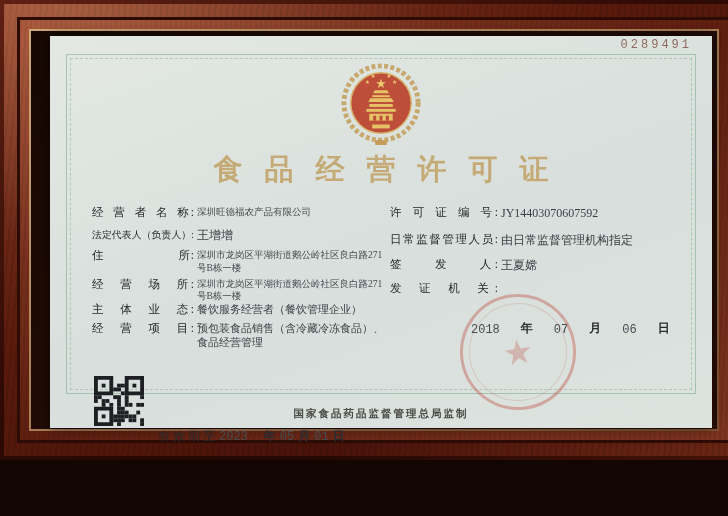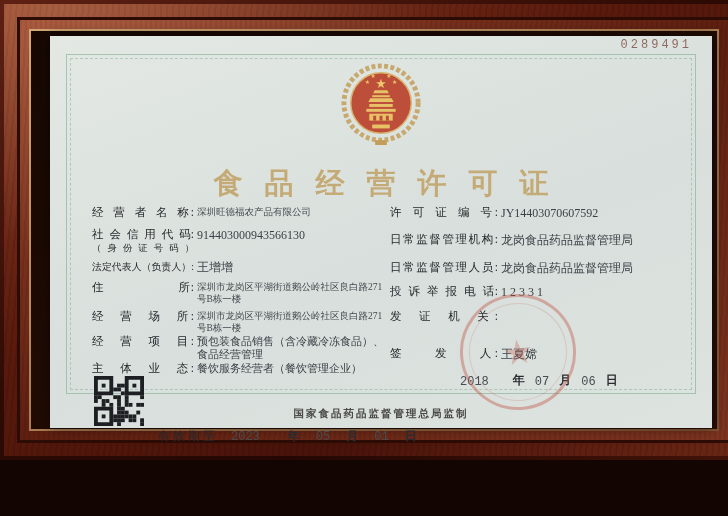--- a/index.html
+++ b/index.html
@@ -28,21 +28,21 @@
            border:1px dashed rgba(118,168,138,.45);}
 
   .serial{position:absolute;top:2px;right:20px;color:#7d4a40;opacity:.8;
           font-family:"Liberation Mono","DejaVu Sans Mono",monospace;
           font-size:12px;letter-spacing:3px;}
 
   .emblem{position:absolute;left:50%;top:24px;width:82px;height:88px;margin-left:-41px;opacity:.95;}
 
   .title{position:absolute;top:114px;left:0;width:100%;text-align:center;
          font-size:29px;font-weight:bold;color:#c3aa76;letter-spacing:22px;
-         text-indent:22px;text-shadow:0 0 1px rgba(255,255,255,.35);margin-top:14px;}
+         text-indent:22px;text-shadow:0 0 1px rgba(255,255,255,.35);}
 
   .col{position:absolute;}
   .col-left{left:42px;top:170px;width:296px;}
   .col-right{left:340px;top:170px;width:276px;}
   .row{display:flex;align-items:flex-start;}
   .lbl{flex-shrink:0;font-weight:normal;color:#26282c;font-size:11.5px;line-height:1.2;
        text-align:justify;text-align-last:justify;}
   .col-left .lbl{width:102px;}
   .col-right .lbl{width:108px;}
   .lbl.sm-lbl{font-size:9.8px;line-height:1.4;}
@@ -54,25 +54,25 @@
   .val.vmd{font-size:11px;line-height:1.25;}
   .stamp{font-family:"Liberation Mono","DejaVu Sans Mono",monospace;
          color:#474c52;font-size:12px;}
   .unit{font-weight:bold;color:#2a2c30;font-size:12px;}
   .mb8{margin-bottom:8px;}  .mb6{margin-bottom:6px;}  .mb7{margin-bottom:7px;}
   .mb4{margin-bottom:4px;}  .mb0{margin-bottom:0;}    .mb10{margin-bottom:10px;}
   .mb13{margin-bottom:13px;}.mb24{margin-bottom:24px;}
 
   .validrow{position:absolute;left:108px;top:392px;display:flex;align-items:baseline;}
   .validrow .lbl{width:auto;text-align:center;text-align-last:left;font-size:12px;}
-  .validrow .stamp{margin:0 16px;}
+  .validrow .stamp{margin:0 4px;}
   .validrow .gap{width:12px;}
 
   .issuedate{display:flex;align-items:baseline;padding-left:60px;}
-  .issuedate .stamp{position:relative;top:1px;margin:0 10px;text-align:right;}
+  .issuedate .stamp{position:relative;top:1px;margin:0 21px;text-align:right;}
   .issuedate .gap{width:14px;}
 
   .qr{position:absolute;left:44px;top:340px;width:50px;height:50px;}
   .qr svg{width:100%;height:100%;fill:#1d1f22;}
 
   .seal{position:absolute;left:410px;top:258px;width:110px;height:110px;border-radius:50%;
         border:3px solid rgba(191,80,66,.40);transform:rotate(-8deg);
         display:flex;align-items:center;justify-content:center;pointer-events:none;}
   .seal::before{content:"";position:absolute;inset:6px;border-radius:50%;
         border:1px solid rgba(191,80,66,.18);}
@@ -119,73 +119,58 @@
       <path d="M33 66h18v4H33z" fill="#e8c060"></path>
     </svg>
 
     <div class="title">食品经营许可证</div>
 
     <div class="col col-left">
       <div class="row mb8">
         <span class="lbl">经 营 者 名 称:</span>
         <span class="val vsm">深圳旺德福农产品有限公司</span>
       </div>
-      <div class="row mb6">
-        <span class="lblcol">
-          <span class="lbl">社 会 信 用 代 码:</span>
-          <span class="lbl sub">（ 身 份 证 号 码 ）</span>
-        </span>
-        <span class="val">914403000943566130</span>
-      </div>
       <div class="row mb7">
         <span class="lbl sm-lbl">法定代表人（负责人）:</span>
         <span class="val">王增增</span>
       </div>
       <div class="row mb4">
         <span class="lbl">住　　　　　　所:</span>
         <span class="val vsm">深圳市龙岗区平湖街道鹅公岭社区良白路271号B栋一楼</span>
       </div>
       <div class="row mb0">
         <span class="lbl">经　营　场　所:</span>
         <span class="val vsm">深圳市龙岗区平湖街道鹅公岭社区良白路271号B栋一楼</span>
       </div>
+      <div class="row mb6">
+        <span class="lbl">主　体　业　态:</span>
+        <span class="val vmd">餐饮服务经营者（餐饮管理企业）</span>
+      </div>
       <div class="row mb0">
         <span class="lbl">经　营　项　目:</span>
         <span class="val vmd">预包装食品销售（含冷藏冷冻食品）、食品经营管理</span>
-      </div>
-      <div class="row mb6">
-        <span class="lbl">主　体　业　态:</span>
-        <span class="val vmd">餐饮服务经营者（餐饮管理企业）</span>
       </div>
     </div>
 
     <div class="col col-right">
       <div class="row mb13">
         <span class="lbl">许 可 证 编 号:</span>
         <span class="val">JY14403070607592</span>
       </div>
-      <div class="row mb13">
-        <span class="lbl">日常监督管理机构:</span>
-        <span class="val">龙岗食品药品监督管理局</span>
-      </div>
       <div class="row mb10">
         <span class="lbl">日常监督管理人员:</span>
-        <span class="val">龙岗食品药品监督管理局</span>
+        <span class="val">由日常监督管理机构指定</span>
       </div>
       <div class="row mb10">
-        <span class="lbl">投 诉 举 报 电 话:</span>
-        <span class="val">1 2 3 3 1</span>
+        <span class="lbl">签　　发　　人:</span>
+        <span class="val">王夏嫦</span>
       </div>
       <div class="row mb24">
         <span class="lbl">发 证 机 关:</span>
         <span class="val"></span>
-      </div>
-      <div class="row mb10">
-        <span class="lbl">签　　发　　人:</span>
-        <span class="val">王夏嫦</span>
       </div>
       <div class="issuedate">
         <span class="stamp">2018</span>
         <span class="gap"></span>
         <span class="unit">年</span>
         <span class="stamp">07</span>
         <span class="unit">月</span>
         <span class="stamp">06</span>
         <span class="unit">日</span>
       </div>

